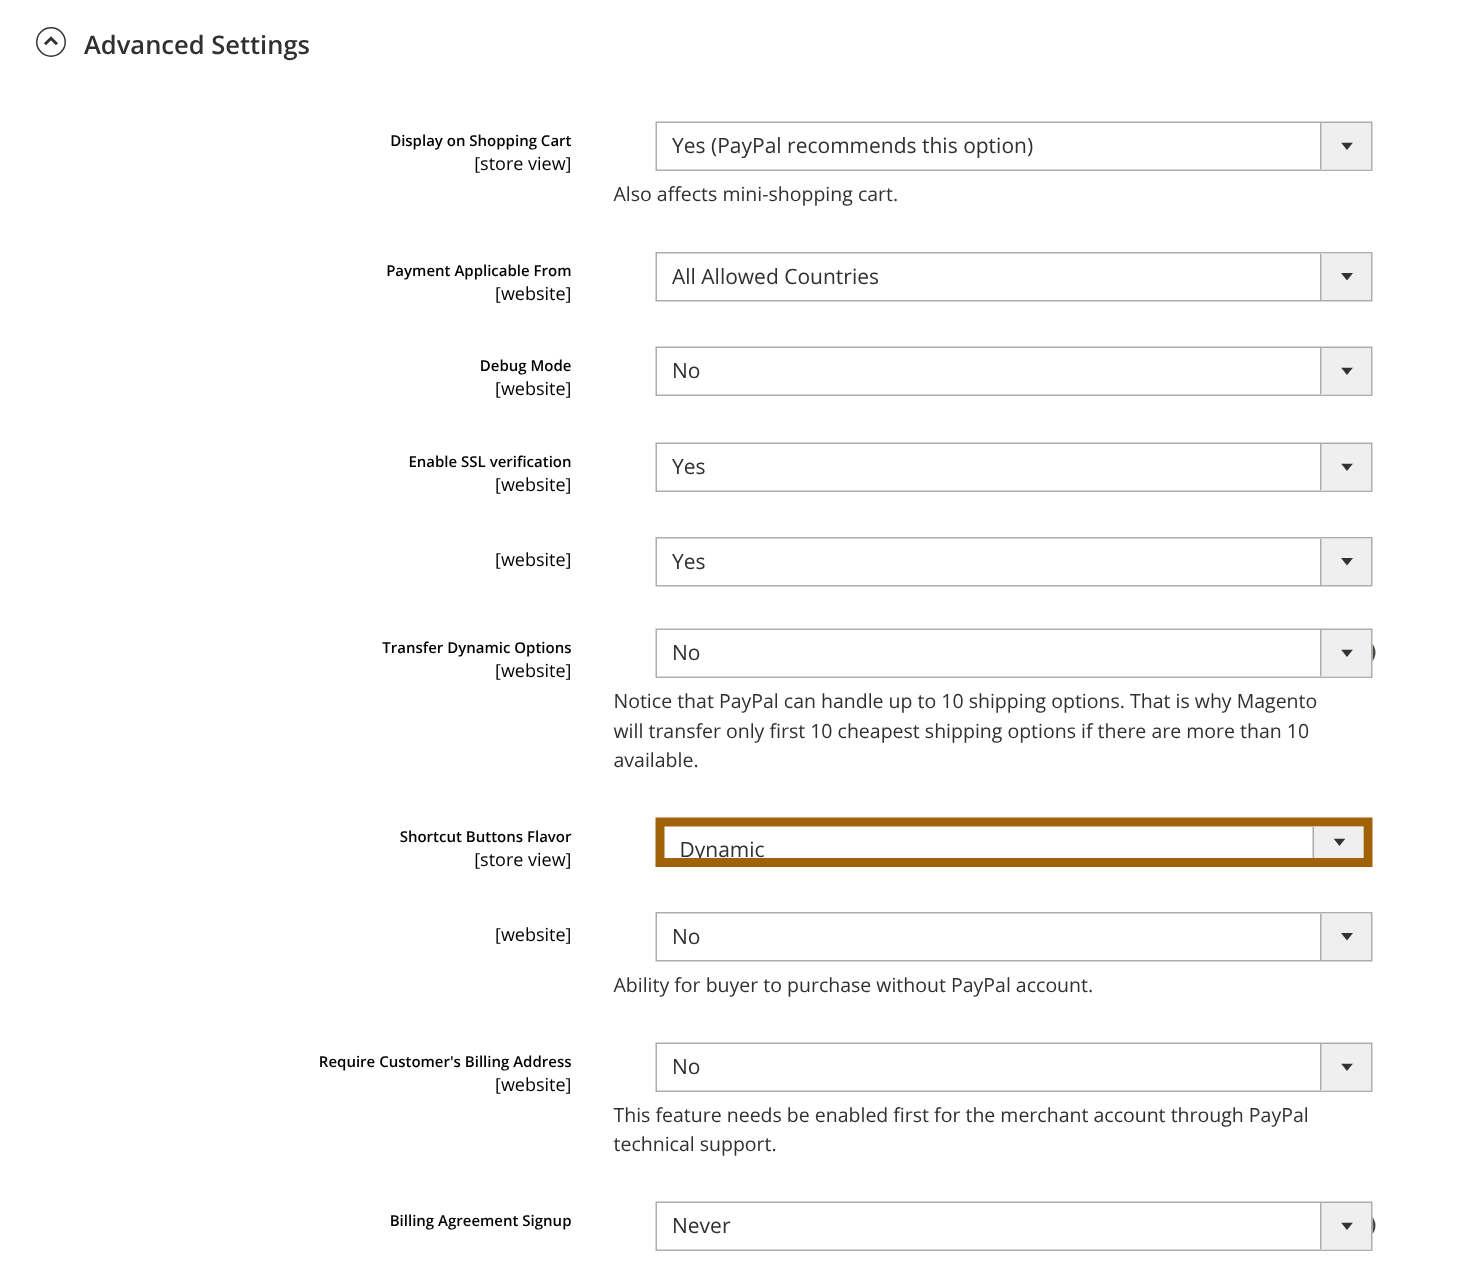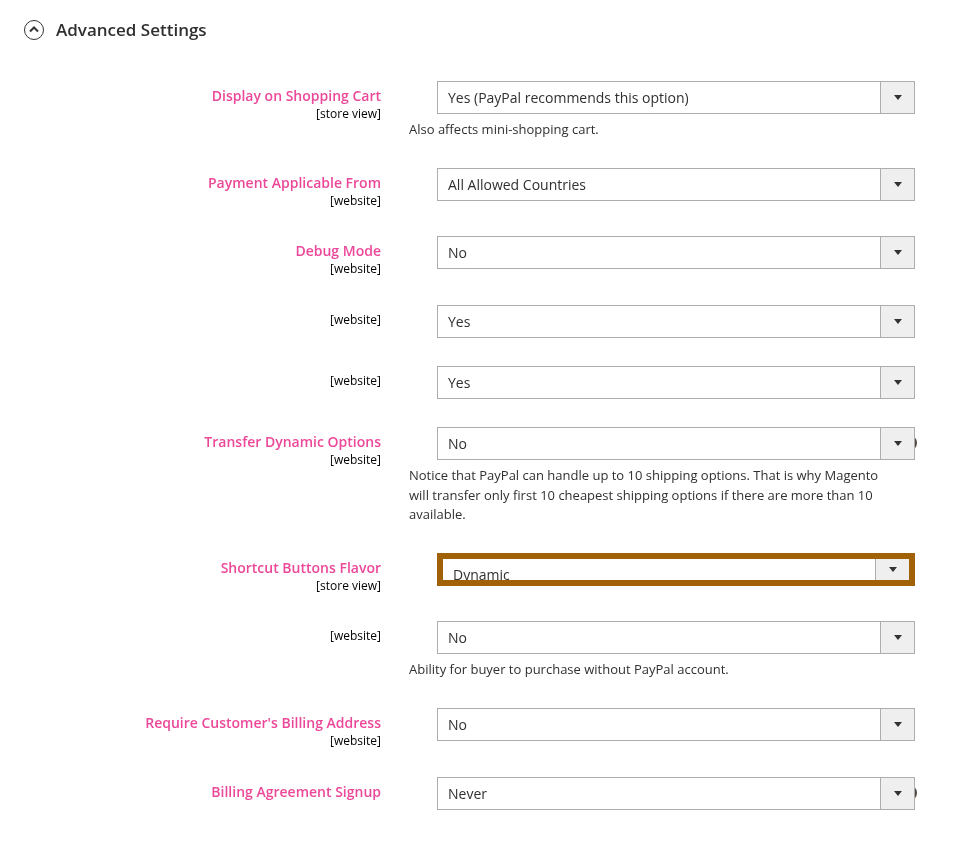--- a/index.html
+++ b/index.html
@@ -9,21 +9,20 @@
     color: #333;
     background: #fff;
     font-size: 14px;
     width: 974px;
   }
   .page {
     padding: 18px 24px;
   }
   .section-header {
     display: flex;
-    align-items: center;
     gap: 12px;
     margin-bottom: 40px;
   }
   .collapse-icon {
     width: 18px;
     height: 18px;
     border: 1.5px solid #333;
     border-radius: 50%;
     display: flex;
     align-items: center;
@@ -54,22 +53,22 @@
   }
   .label-col {
     width: 385px;
     text-align: right;
     padding-right: 28px;
     padding-top: 6px;
     box-sizing: border-box;
     line-height: 1.3;
   }
   .field-label {
-    font-size: 14px;
-    color: #ec4899;
+    font-size: 10px;
+    color: #000000;
     font-weight: 600;
     display: block;
   }
   .scope-label {
     font-size: 12px;
     color: #000000;
     font-weight: 400;
     display: block;
     margin-top: 1px;
   }
@@ -217,20 +216,21 @@
               </svg>
             </span>
         </div>
       </div>
     </div>
     <div class="help-col"></div>
   </div>
 
   <div class="field-row">
     <div class="label-col">
+      <span class="field-label">Enable SSL verification</span>
       <span class="scope-label">[website]</span>
     </div>
     <div class="control-col">
       <div class="select-wrapper">
         <div class="select-control">
           <span>Yes</span>
           <span class="select-arrow">
               <svg viewBox="0 0 8 5">
                 <polygon points="0,0 8,0 4,5"></polygon>
               </svg>
@@ -332,20 +332,21 @@
       <div class="select-wrapper">
         <div class="select-control">
           <span>No</span>
           <span class="select-arrow">
               <svg viewBox="0 0 8 5">
                 <polygon points="0,0 8,0 4,5"></polygon>
               </svg>
             </span>
         </div>
       </div>
+      <div class="note">This feature needs be enabled first for the merchant account through PayPal technical support.</div>
     </div>
     <div class="help-col"></div>
   </div>
 
   <div class="field-row has-note">
     <div class="label-col">
       <span class="field-label">Billing Agreement Signup</span>
 
     </div>
     <div class="control-col">

